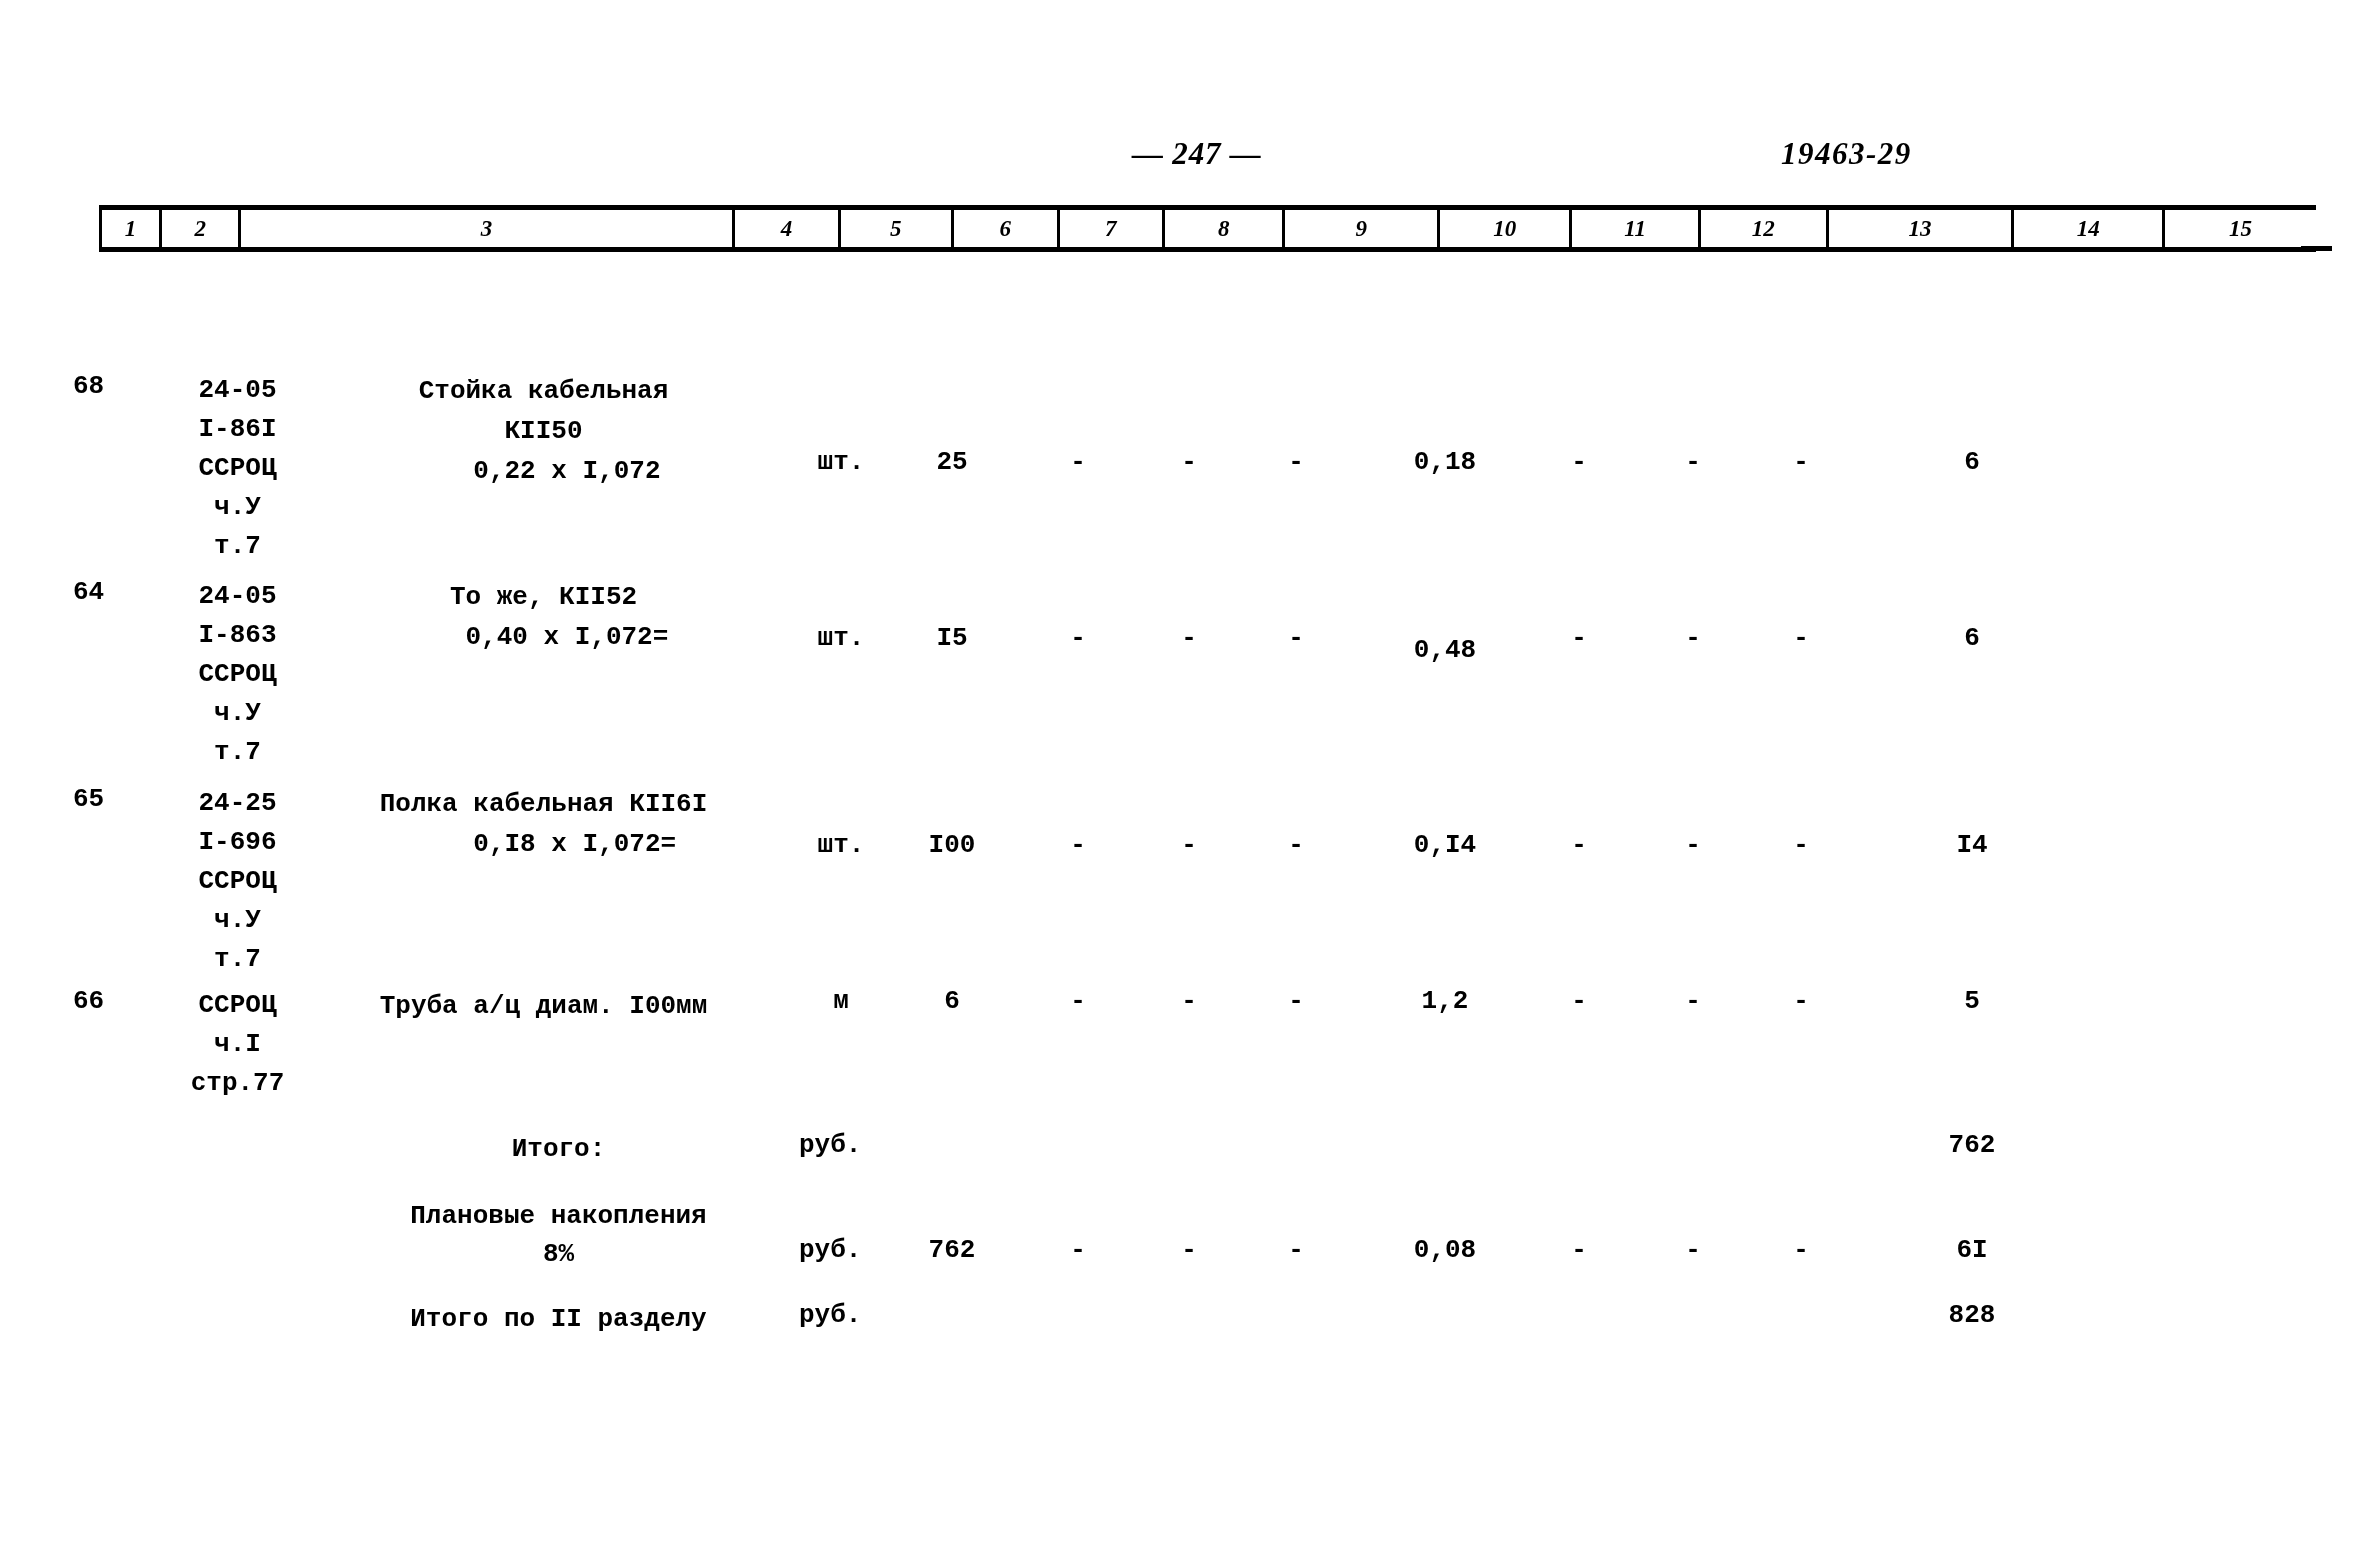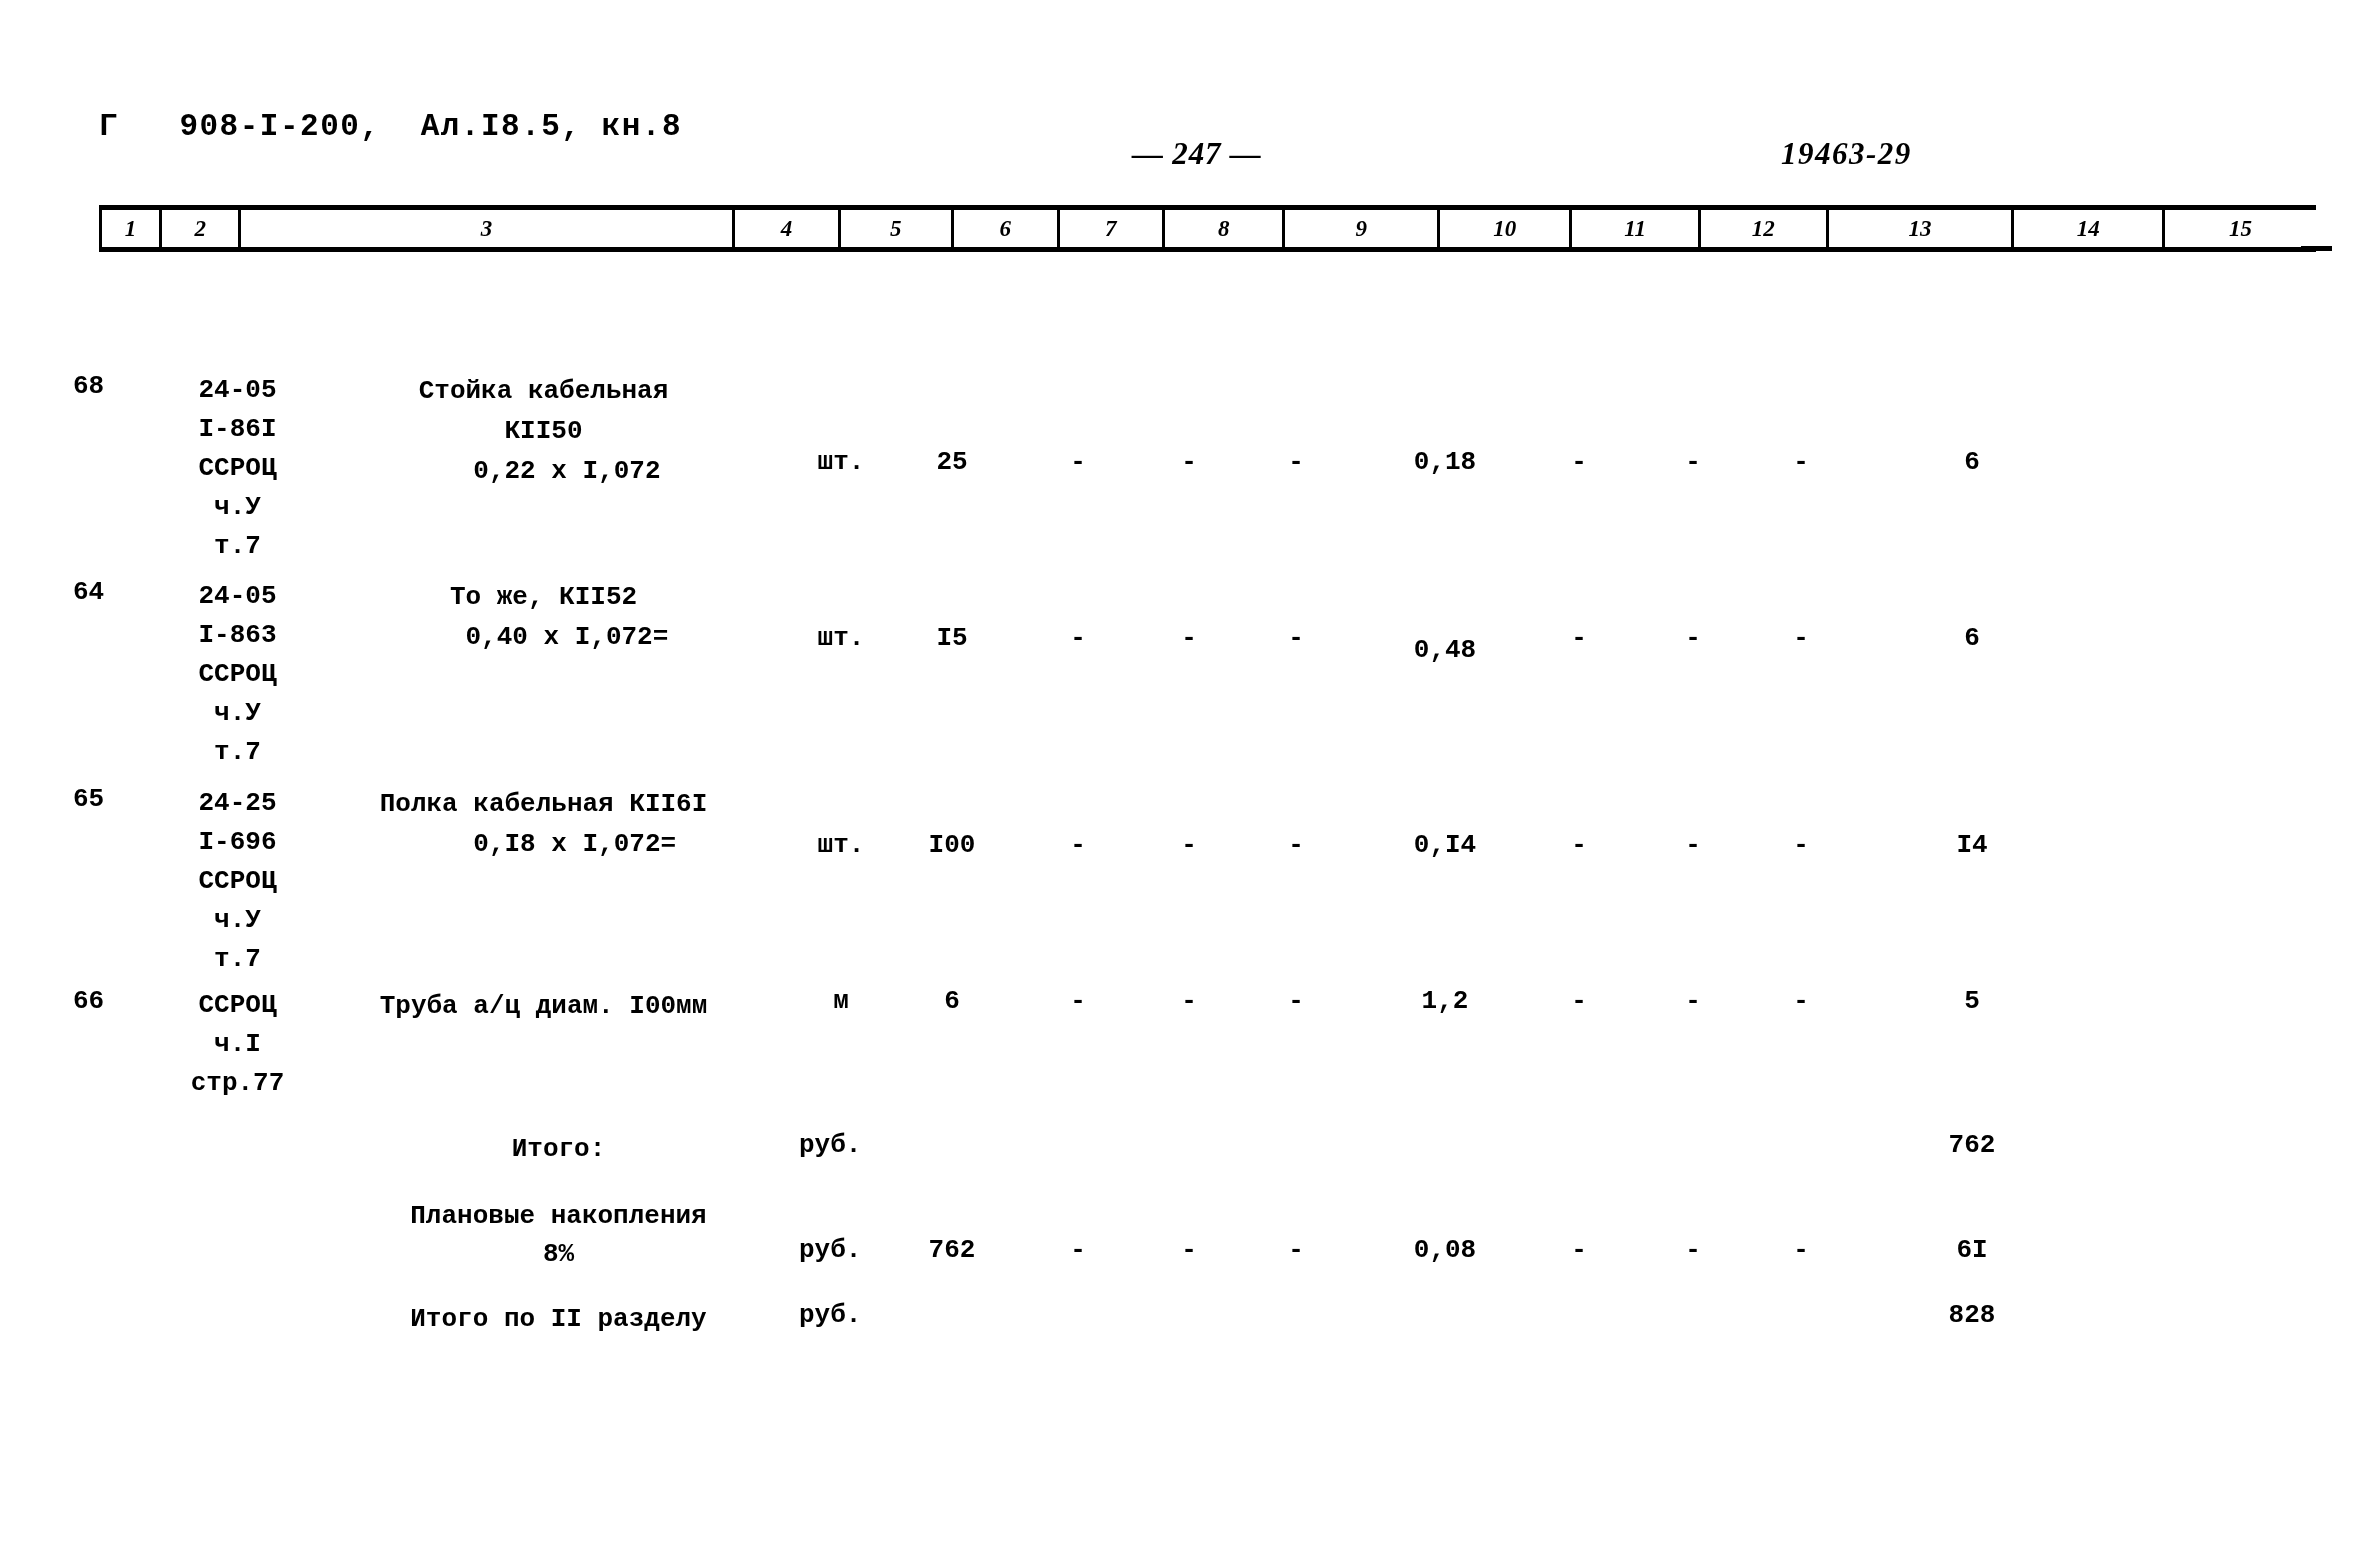--- a/index.html
+++ b/index.html
@@ -109,21 +109,20 @@
 
   
   .sum-label { left: 291px; width: 535px; font-size: 26px; font-weight: bold; white-space: pre; line-height: 38px; text-align: center; }
   .sum-unit  { left: 799px; width: 99px; font-size: 26px; font-weight: bold; text-align: left; }
 </style>
 </head>
 <body>
 
 <div id="page">
 
-  <div class="abs bold" id="doc-heading">Г   908-I-200,  Ал.I8.5, кн.8</div>
 
   <div class="abs" id="page-number">— 247 —</div>
 
   <div class="abs" id="doc-code">19463-29</div>
 
   <div class="abs" id="col-header">
     <div class="colhead" style="width:61px">1</div>
     <div class="colhead" style="width:80px">2</div>
     <div class="colhead" style="width:501px">3</div>
     <div class="colhead" style="width:107px">4</div>

